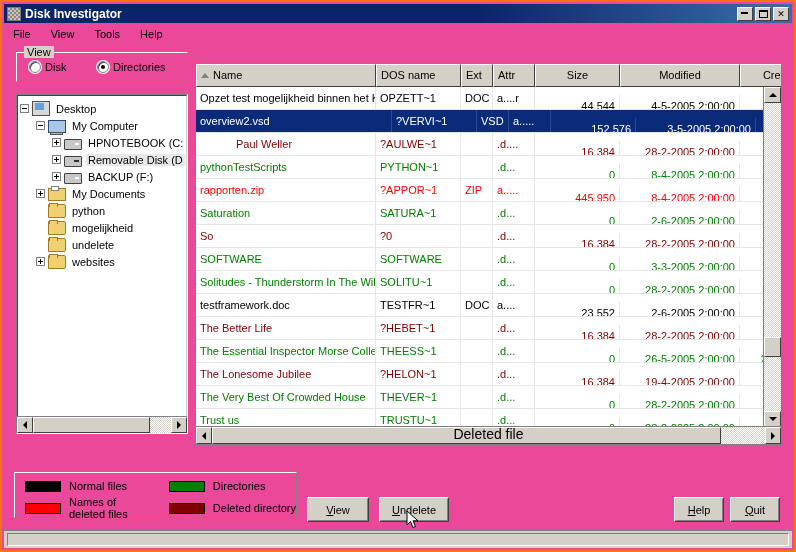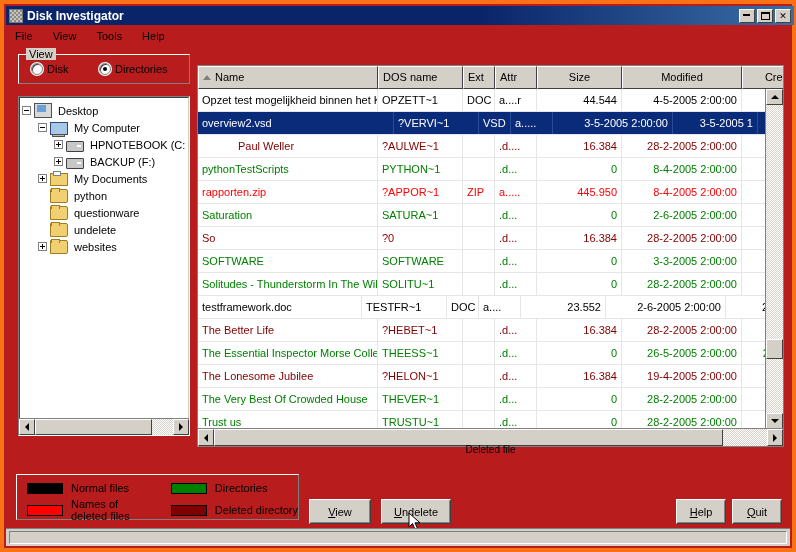--- a/index.html
+++ b/index.html
@@ -3,22 +3,22 @@
 <meta charset="utf-8">
 <style>
   html,body{margin:0;padding:0;}
   body{
     width:796px;height:552px;overflow:hidden;
     background:#d4d0c8;
     font-family:"Liberation Sans",sans-serif;
     font-size:11px;color:#000;
     -webkit-font-smoothing:none;
   }
-  .app{position:relative;width:796px;height:552px;background:#b91c1c;
-       border:4px solid #f97316;box-sizing:border-box;}
+  .app{position:relative;width:796px;height:552px;background:#ec4899;
+       border:2px solid #f97316;box-sizing:border-box;}
 
   
   .titlebar{
     position:absolute;left:2px;top:2px;width:788px;height:19px;
     background:linear-gradient(to right,#0a246a 0%,#0a246a 60%,#3a6ea5 100%);
     display:flex;align-items:center;
   }
   .title-icon{width:14px;height:14px;margin-left:3px;margin-right:4px;
     background:#c8c4bc;border:1px solid #7b7b73;box-sizing:border-box;
     background-image:
@@ -121,21 +121,21 @@
     font-size:11px;line-height:21px;padding:0 4px;overflow:hidden;white-space:nowrap;
     flex:0 0 auto;display:flex;align-items:center;}
   .hc.center{justify-content:center;}
   .sortarrow{width:0;height:0;border-left:4px solid transparent;border-right:4px solid transparent;
      border-bottom:5px solid #808080;margin-right:4px;flex:0 0 auto;}
   .lv-body{position:absolute;left:0;top:23px;right:17px;bottom:17px;overflow:hidden;background:#fff;}
   .row{display:flex;height:23px;border-bottom:1px solid #e6e6e6;box-sizing:border-box;}
   .row.sel{background:#0a2a7a;}
   .cell{font-size:11px;line-height:22px;padding:0 4px;overflow:hidden;white-space:nowrap;
     box-sizing:border-box;flex:0 0 auto;border-right:1px solid #e6e6e6;}
-  .cell.right{text-align:right;}
+  .cell.right{text-align:right;margin-top:8px;}
   .c-black{color:#000;}
   .c-green{color:#008000;}
   .c-red{color:#ff0000;}
   .c-dred{color:#800000;}
   .row.sel .cell{color:#fff !important;border-right-color:#2a4a9a;}
 
   
   .vscroll{position:absolute;right:0;top:23px;bottom:17px;width:17px;background:#d4d0c8;
     display:flex;flex-direction:column;border-left:1px solid #808080;}
   .vbtn{height:16px;flex:0 0 auto;background:#d4d0c8;border-top:1px solid #fff;
@@ -143,22 +143,22 @@
     box-sizing:border-box;position:relative;}
   .vtrack{flex:1 1 auto;position:relative;background:
      repeating-conic-gradient(#fff 0% 25%, #d4d0c8 0% 50%) 0 0/2px 2px;}
   .vthumb{position:absolute;left:0;right:0;height:20px;background:#d4d0c8;
     border-top:1px solid #fff;border-left:1px solid #fff;border-right:1px solid #404040;
     border-bottom:1px solid #404040;box-sizing:border-box;}
   .lv-hscroll{position:absolute;left:0;right:0;bottom:0;height:17px;background:#d4d0c8;
     display:flex;border-top:1px solid #808080;}
 
   
-  .status-text{position:absolute;left:193px;top:440px;width:587px;text-align:center;
-    font-size:10px;}
+  .status-text{position:absolute;left:193px;top:424px;width:587px;text-align:center;
+    font-size:14px;}
   #legend{position:absolute;left:12px;top:470px;width:283px;height:46px;}
   .legend-inner{position:absolute;left:10px;top:7px;display:grid;
     grid-template-columns:auto auto;gap:4px 20px;}
   .lg{display:flex;align-items:center;gap:8px;font-size:11px;}
   .swatch{width:36px;height:11px;border:1px solid #000;box-sizing:border-box;flex:0 0 auto;}
 
   .btn{position:absolute;height:25px;background:#d4d0c8;
     border-top:1px solid #fff;border-left:1px solid #fff;
     border-right:1px solid #404040;border-bottom:1px solid #404040;
     box-sizing:border-box;font-size:11px;display:flex;align-items:center;
@@ -234,37 +234,42 @@
           <span class="ticon ic-pc"></span>
           <span class="tlabel">My Computer</span>
         </div>
         <div class="tnode" style="padding-left: 32px;">
           <span class="texp plus"></span>
           <span class="ticon ic-drive"></span>
           <span class="tlabel">HPNOTEBOOK (C:</span>
         </div>
         <div class="tnode" style="padding-left: 32px;">
           <span class="texp plus"></span>
+          <span class="ticon ic-drive rem"></span>
+          <span class="tlabel sel">Removable Disk (D</span>
+        </div>
+        <div class="tnode" style="padding-left: 32px;">
+          <span class="texp plus"></span>
           <span class="ticon ic-drive"></span>
           <span class="tlabel">BACKUP (F:)</span>
         </div>
         <div class="tnode" style="padding-left: 16px;">
           <span class="texp plus"></span>
           <span class="ticon ic-docs"></span>
           <span class="tlabel">My Documents</span>
         </div>
         <div class="tnode" style="padding-left: 16px;">
           <span class="tspacer"></span>
           <span class="ticon ic-folder"></span>
           <span class="tlabel">python</span>
         </div>
         <div class="tnode" style="padding-left: 16px;">
           <span class="tspacer"></span>
           <span class="ticon ic-folder"></span>
-          <span class="tlabel">questionware</span>
+          <span class="tlabel">mogelijkheid</span>
         </div>
         <div class="tnode" style="padding-left: 16px;">
           <span class="tspacer"></span>
           <span class="ticon ic-folder"></span>
           <span class="tlabel">undelete</span>
         </div>
         <div class="tnode" style="padding-left: 16px;">
           <span class="texp plus"></span>
           <span class="ticon ic-folder"></span>
           <span class="tlabel">websites</span>
@@ -316,20 +321,21 @@
           <div class="cell c-black" style="width: 42px;">a....r</div>
           <div class="cell c-black right" style="width: 85px;">44.544</div>
           <div class="cell c-black right" style="width: 120px;">4-5-2005 2:00:00</div>
           <div class="cell c-black right" style="width: 85px;">4-5-2005 1</div>
         </div>
         <div class="row sel">
           <div class="cell c-red" style="width: 196px;">overview2.vsd</div>
           <div class="cell c-red" style="width: 85px;">?VERVI~1</div>
           <div class="cell c-red" style="width: 32px;">VSD</div>
           <div class="cell c-red" style="width: 42px;">a.....</div>
+          <div class="cell c-red right" style="width: 85px;">152.576</div>
           <div class="cell c-red right" style="width: 120px;">3-5-2005 2:00:00</div>
           <div class="cell c-red right" style="width: 85px;">3-5-2005 1</div>
         </div>
         <div class="row">
           <div class="cell c-dred" style="width: 180px; padding-left: 40px;">Paul Weller</div>
           <div class="cell c-dred" style="width: 85px;">?AULWE~1</div>
           <div class="cell c-dred" style="width: 32px;"></div>
           <div class="cell c-dred" style="width: 42px;">.d....</div>
           <div class="cell c-dred right" style="width: 85px;">16.384</div>
           <div class="cell c-dred right" style="width: 120px;">28-2-2005 2:00:00</div>
@@ -383,21 +389,21 @@
         <div class="row">
           <div class="cell c-green" style="width: 180px;">Solitudes - Thunderstorm In The Wild</div>
           <div class="cell c-green" style="width: 85px;">SOLITU~1</div>
           <div class="cell c-green" style="width: 32px;"></div>
           <div class="cell c-green" style="width: 42px;">.d...</div>
           <div class="cell c-green right" style="width: 85px;">0</div>
           <div class="cell c-green right" style="width: 120px;">28-2-2005 2:00:00</div>
           <div class="cell c-green right" style="width: 85px;">1-3-2005</div>
         </div>
         <div class="row">
-          <div class="cell c-black" style="width: 164px;">testframework.doc</div>
+          <div class="cell c-black" style="width: 180px;">testframework.doc</div>
           <div class="cell c-black" style="width: 85px;">TESTFR~1</div>
           <div class="cell c-black" style="width: 32px;">DOC</div>
           <div class="cell c-black" style="width: 42px;">a....</div>
           <div class="cell c-black right" style="width: 85px;">23.552</div>
           <div class="cell c-black right" style="width: 120px;">2-6-2005 2:00:00</div>
           <div class="cell c-black right" style="width: 85px;">2-6-2005</div>
         </div>
         <div class="row">
           <div class="cell c-dred" style="width: 180px;">The Better Life</div>
           <div class="cell c-dred" style="width: 85px;">?HEBET~1</div>

